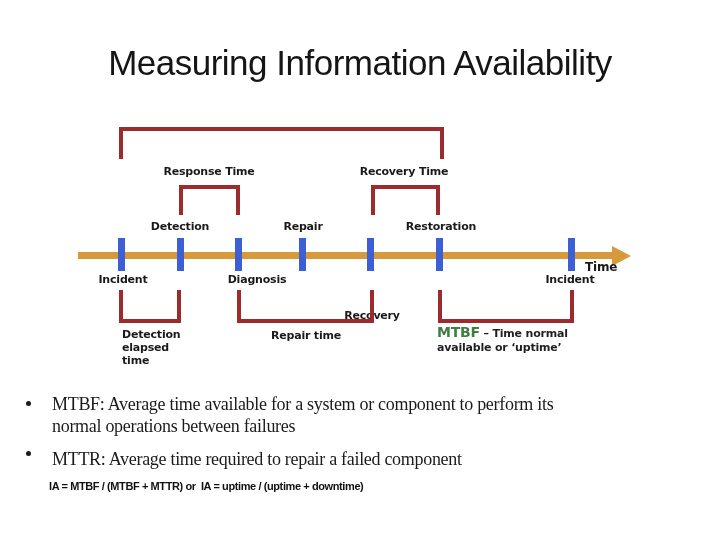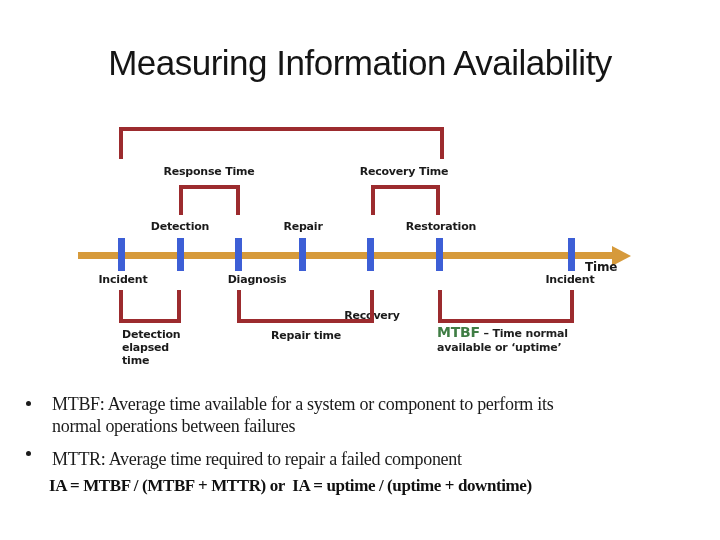--- a/index.html
+++ b/index.html
@@ -31,22 +31,22 @@
   .tick{position:absolute;top:238px;width:7px;height:33px;background:#3D5FD6;}
   
   .multiline{white-space:pre-line;}
   
   .bullet-dot{position:absolute;width:5px;height:5px;border-radius:50%;background:#1b1b1b;}
   .bullet-text{
     position:absolute;left:52px;font-size:18px;line-height:22px;color:#1b1b1b;
     letter-spacing:-0.3px;white-space:pre-line;font-family:Liberation Serif, serif;
   }
   .formula{
-    position:absolute;left:49px;top:475px;font-size:17px;line-height:22px;color:#111111;
-    font-weight:bold;letter-spacing:-0.4px;white-space:pre-wrap;font-family:Liberation Serif, serif;
+    position:absolute;left:49px;top:475px;font-size:11px;line-height:22px;color:#111111;
+    font-weight:bold;letter-spacing:-0.4px;white-space:pre-wrap;font-family:Liberation Sans, sans-serif;
   }
 </style>
 </head>
 <body>
 
 <div id="slide">
 
   <div class="title">Measuring Information Availability</div>
 
 

